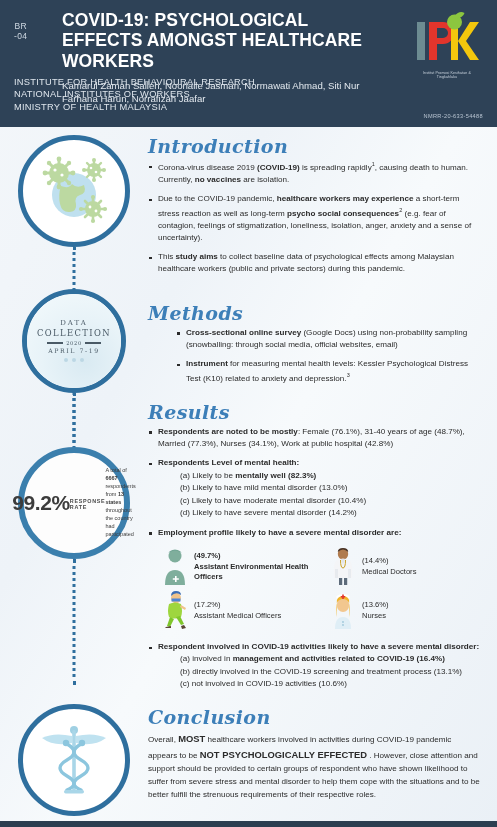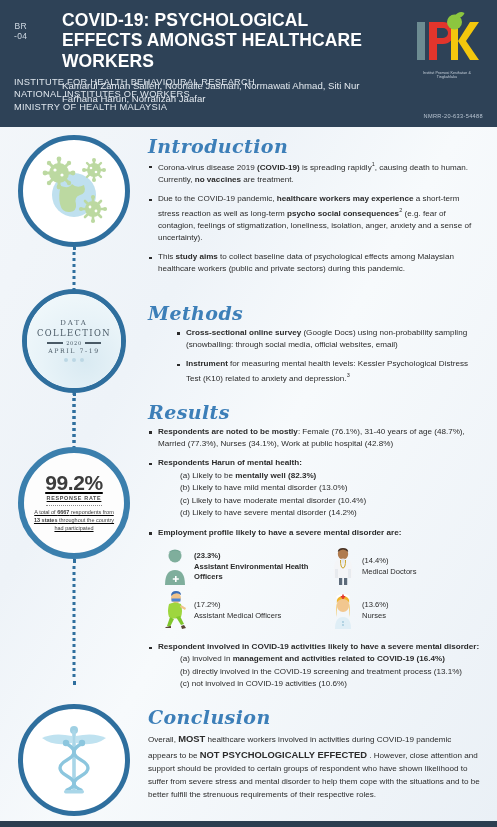--- a/index.html
+++ b/index.html
@@ -124,23 +124,23 @@
     background:#2b2b2b;
   }
   .sub { padding-left:22px; font-size:8.1px; line-height:1.55; color:#2b2b2b; }
   b, .b { font-weight:bold; }
   sup { font-size:5.5px; vertical-align:super; }
 
   
   .resp-circle {
     width:112px; height:112px; border-radius:50%;
     background:#fdfdfd; border:6px solid #3b7fad;
-    display:flex; flex-direction:column;
+    display:flex; flex-direction:row;
     align-items:center; justify-content:center;
-    text-align:center; padding:6px 9px; position:relative; z-index:2;text-decoration:underline;
+    padding:6px 9px; position:relative; z-index:2;
   }
   .resp-pct { font-size:21px; font-weight:bold; color:#3c3c3c; letter-spacing:-.4px; line-height:1; }
   .resp-lbl { font-size:5.4px; font-weight:bold; color:#4a4a4a; letter-spacing:.7px; margin-top:2px; }
   .resp-rule { width:56px; border-top:1px dotted #8a8a8a; margin:4px 0 3px; }
   .resp-txt { font-size:5.5px; line-height:1.45; color:#3c3c3c; }
   .resp-txt b { font-weight:bold; }
 
   
   .dc-inner {
     width:100%; height:100%; border-radius:50%;
@@ -290,21 +290,21 @@
             <g fill="#ffffff">
                 <circle cx="59" cy="59" r="1.4"></circle>
                 <circle cx="65" cy="63" r="1.4"></circle>
               </g>
           </svg>
         </div>
       </div>
       <div class="content">
         <div class="heading">Introduction</div>
         <ul class="bul" id="intro-bullets">
-            <li><span>Corona-virus disease 2019 </span><b>(COVID-19)</b><span> is spreading rapidly</span><sup>1</sup><span>, causing death to human. Currently, </span><b>no vaccines</b><span> are treatment.</span></li>
+            <li><span>Corona-virus disease 2019 </span><b>(COVID-19)</b><span> is spreading rapidly</span><sup>1</sup><span>, causing death to human. Currently, </span><b>no vaccines</b><span> are isolation.</span></li>
             <li><span>Due to the COVID-19 pandemic, </span><b>healthcare workers may experience</b><span>  a short-term stress reaction as well as long-term </span><b>psycho social consequences</b><sup>2</sup><span> (e.g. fear of contagion, feelings of stigmatization, loneliness, isolation, anger, anxiety and a sense of uncertainty).</span></li>
             <li><span>This </span><b>study aims</b><span>  to collect baseline data of  psychological effects among Malaysian healthcare workers (public and private sectors) during this pandemic.</span></li>
           </ul>
       </div>
     </div>
 
     <div class="section" style="padding-top:6px;">
       <div class="gutter">
         <div class="dotline" style="top:104px;height:50px;"></div>
         <div class="circle small">
@@ -345,21 +345,21 @@
           <div class="resp-txt">
             <span>A total of </span><b>6667</b><span> respondents from </span><b>13 states</b><span> throughout the country had participated</span>
           </div>
         </div>
       </div>
       <div class="content">
         <div class="heading">Results</div>
         <ul class="bul">
           <li id="res-demo"><b>Respondents are noted to be mostly</b><span>: Female (76.1%), 31-40 years of age (48.7%), Married (77.3%), Nurses (34.1%), Work at public hospital (42.8%)</span></li>
           <li>
-            <b>Respondents Harun of mental health:</b>
+            <b>Respondents Level of mental health:</b>
             <div id="mh-list">
                 <div class="sub"><span>(a) Likely to be </span><b>mentally well (82.3%)</b></div>
                 <div class="sub"><span>(b) Likely to have mild mental disorder (13.0%)</span></div>
                 <div class="sub"><span>(c) Likely to have moderate mental disorder (10.4%)</span></div>
                 <div class="sub"><span>(d) Likely to have severe mental disorder (14.2%)</span></div>
               </div>
           </li>
           <li>
             <b>Employment profile likely to have a severe mental disorder are:</b>
           </li>
@@ -367,21 +367,21 @@
 
         <div class="emp-grid" id="emp-grid">
             <div class="emp-cell">
               <div class="emp-ico"><svg width="26" height="40" viewBox="0 0 26 40">
                   <ellipse cx="13" cy="9" rx="6.5" ry="6.5" fill="#7fae9c"></ellipse>
                   <path d="M6.5 6 q6.5 -5 13 0 q-1 -3 -6.5 -3 q-5.5 0 -6.5 3z" fill="#6fa291"></path>
                   <path d="M3 38 q0 -15 10 -15 q10 0 10 15z" fill="#7fae9c"></path>
                   <path d="M13 29 h1.6 v2.2 h2.2 v1.6 h-2.2 v2.2 h-1.6 v-2.2 h-2.2 v-1.6 h2.2z" fill="#ffffff"></path>
                 </svg></div>
               <div class="emp-txt">
-                <span class="emp-pct" style="font-weight: bold;">(23.3%)</span>
+                <span class="emp-pct" style="font-weight: bold;">(49.7%)</span>
                 <span class="emp-name bold">Assistant Environmental Health Officers</span>
               </div>
             </div>
             <div class="emp-cell">
               <div class="emp-ico"><svg width="26" height="40" viewBox="0 0 26 40">
                   <rect x="9" y="30" width="3.2" height="8" fill="#5d6b7a"></rect>
                   <rect x="14" y="30" width="3.2" height="8" fill="#5d6b7a"></rect>
                   <ellipse cx="13" cy="7" rx="5.2" ry="5.6" fill="#b07b4f"></ellipse>
                   <path d="M7.8 5 q5.2 -5 10.4 0 q0 -4 -5.2 -4 q-5.2 0 -5.2 4z" fill="#4a3426"></path>
                   <path d="M6 14 q3 -2.5 7 -2.5 q4 0 7 2.5 q2.2 2 2.2 9 v8 h-18.4 v-8 q0 -7 2.2 -9z" fill="#f4f5f7"></path>

